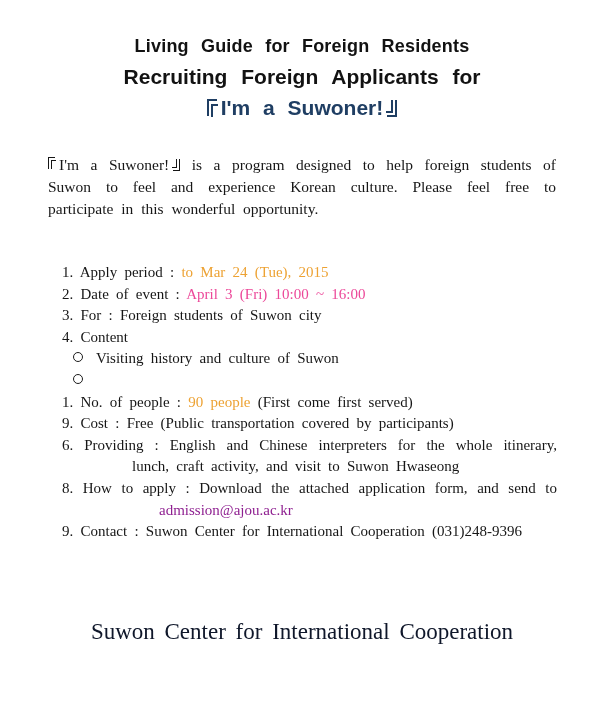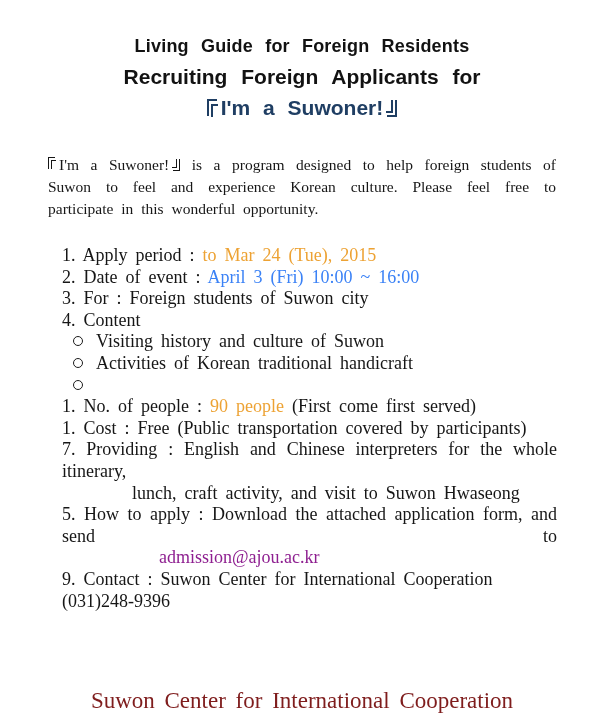--- a/index.html
+++ b/index.html
@@ -33,43 +33,43 @@
   .cb-close { margin-left: 2px; }
   
   .intro {
     margin: 30px 48px 13px 48px;
     font-size: 15.5px;
     line-height: 22px;
     text-align: justify;
     word-spacing: 4px;
   }
   
-  .list { margin: 25px 47px 0 62px; font-size: 18px; line-height: 21.6px; word-spacing: 3.5px; font-family: Liberation Serif, serif; }
+  .list { margin: 42px 47px 0 62px; font-size: 15px; line-height: 21.6px; word-spacing: 3.5px; font-family: Liberation Serif, serif; }
   .li { min-height: 21.6px; }
   .li.sub { padding-left: 11px; }
   .li.stretch { text-align: justify; text-align-last: justify; }
   .li.cont7 { margin-left: 70px; }
   .li.cont8 { margin-left: 97px; }
   .bullet {
     display: inline-block; width: 8px; height: 8px;
     border: 1.2px solid #1c1c1c; border-radius: 50%;
     margin-right: 13px; vertical-align: 1px;
   }
   .hl-orange { color: #EDA233; }
-  .hl-blue   { color: #3b82f6; }
+  .hl-blue   { color: #ec4899; }
   .hl-purple { color: #8E1F90; }
   .email { cursor: pointer; }
   
   .footer {
     margin-top: 76px;
     text-align: center;
     font-size: 23px;
     line-height: 26px;
     word-spacing: 4px;
-    color: #7f1d1d;
+    color: #0f172a;
   }
 </style>
 </head>
 <body>
 
 <div class="page">
 
   <header class="doc-header">
     <div class="h1">Living Guide for Foreign Residents</div>
     <div class="h2">Recruiting Foreign Applicants for</div>
@@ -83,33 +83,32 @@
     <div class="li"><span>1. Apply period : </span><span class="hl-orange">to Mar 24 (Tue), 2015</span></div>
 
     <div class="li"><span>2. Date of event : </span><span class="hl-blue">April 3 (Fri) 10:00 ~ 16:00</span></div>
 
     <div class="li"><span>3. For : Foreign students of Suwon city</span></div>
 
     <div class="li"><span>4. Content</span></div>
 
     <div class="li sub"><span class="bullet"></span><span>Visiting history and culture of Suwon</span></div>
 
-    <div class="li sub"><span class="bullet"></span><span>Activities of Korean traditional handicraft</span></div>
 
     <div class="li sub"><span class="bullet"></span></div>
 
     <div class="li"><span>1. No. of people : </span><span class="hl-orange">90 people</span><span> (First come first served)</span></div>
 
-    <div class="li"><span>1. Cost : Free (Public transportation covered by participants)</span></div>
+    <div class="li"><span>9. Cost : Free (Public transportation covered by participants)</span></div>
 
-    <div class="li stretch"><span>7. Providing : English and Chinese interpreters for the whole itinerary,</span></div>
+    <div class="li stretch"><span>6. Providing : English and Chinese interpreters for the whole itinerary,</span></div>
 
     <div class="li cont7"><span>lunch, craft activity, and visit to Suwon Hwaseong</span></div>
 
-    <div class="li stretch"><span>5. How to apply : Download the attached application form, and send to</span></div>
+    <div class="li stretch"><span>8. How to apply : Download the attached application form, and send to</span></div>
 
     <div class="li cont8"><span class="hl-purple email">admission@ajou.ac.kr</span></div>
 
     <div class="li"><span>9. Contact : Suwon Center for International Cooperation (031)248-9396</span></div>
 
   </div>
 
   <div class="footer">Suwon Center for International Cooperation</div>
 
 </div>

